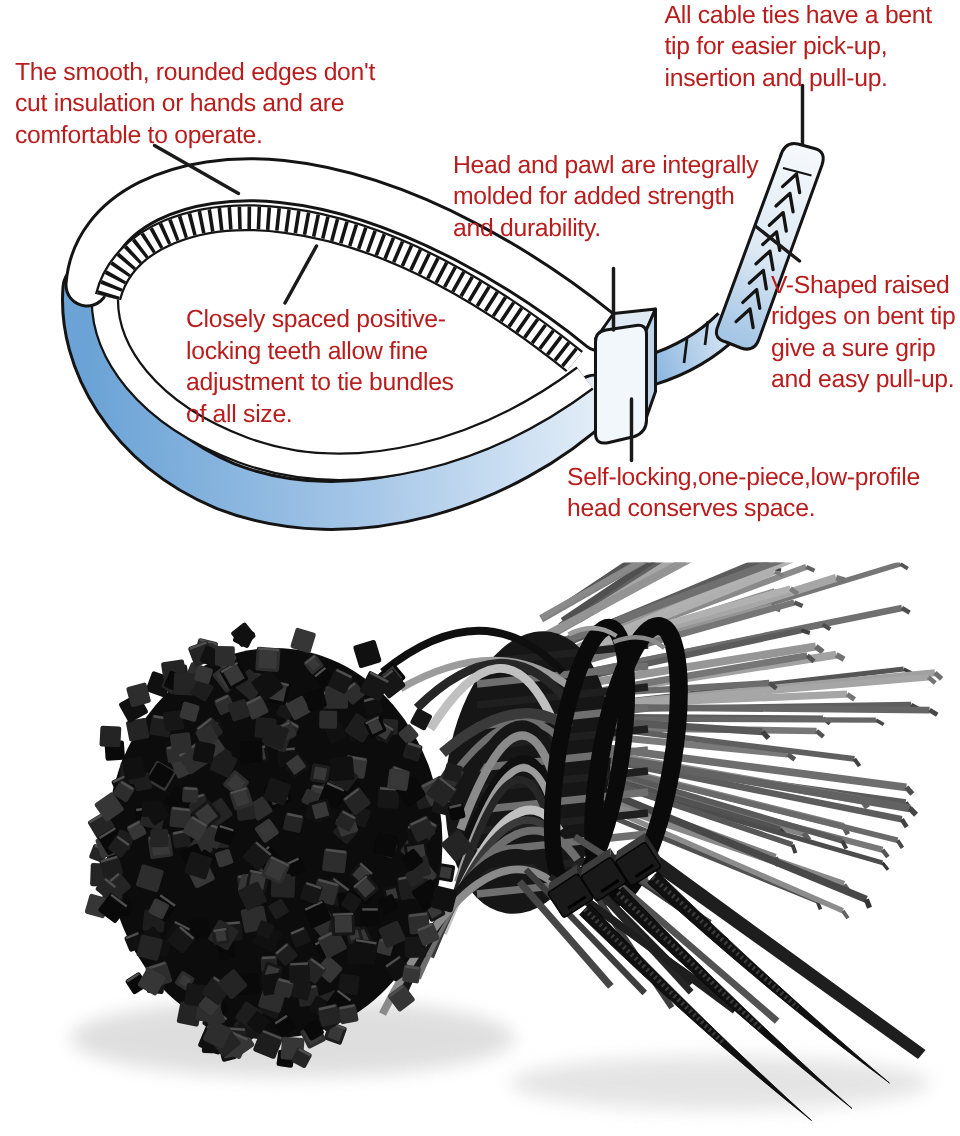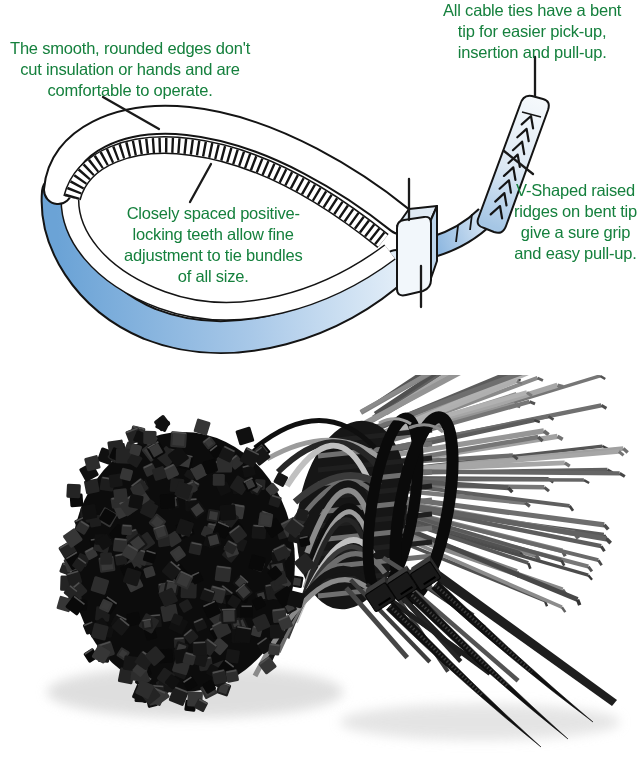--- a/index.html
+++ b/index.html
@@ -1,19 +1,19 @@
 <!DOCTYPE html>
 <html><head>
 <meta charset="utf-8">
 <style>
   html,body{margin:0;padding:0;background:#fff;}
   #page{position:relative;width:640px;height:757px;background:#fff;overflow:hidden;
         font-family:"Liberation Sans",sans-serif;}
   .anno{position:absolute;white-space:pre-line;font-size:16.5px;line-height:21px;
-        color:#15803d;letter-spacing:-0.2px;text-align:center;}
+        color:#b91c1c;letter-spacing:-0.2px;}
   svg{position:absolute;left:0;display:block;}
   #diagram-svg{top:0;}
   #photo-svg{top:375px;}
 </style>
 </head>
 <body>
 
 <div id="page">
 
   <svg id="diagram-svg" width="640" height="375" viewBox="0 0 640 375">
@@ -84,28 +84,33 @@
       <line x1="421" y1="266" x2="421" y2="307"></line>
     </g>
   </svg>
 
   <div class="anno" style="left:10px;top:38px">The smooth, rounded edges don't
 cut insulation or hands and are
 comfortable to operate.</div>
   <div class="anno" style="left:443px;top:0px">All cable ties have a bent
 tip for easier pick-up,
 insertion and pull-up.</div>
+  <div class="anno" style="left:302px;top:100px">Head and pawl are integrally
+molded for added strength
+and durability.</div>
   <div class="anno" style="left:124px;top:203px">Closely spaced positive-
 locking teeth allow fine
 adjustment to tie bundles
 of all size.</div>
   <div class="anno" style="left:514px;top:180px">V-Shaped raised
 ridges on bent tip
 give a sure grip
 and easy pull-up.</div>
+  <div class="anno" style="left:378px;top:308px">Self-locking,one-piece,low-profile
+head conserves space.</div>
 
   <svg id="photo-svg" width="640" height="382" viewBox="0 375 640 382">
     <defs>
       <filter id="soft" x="-40%" y="-40%" width="180%" height="180%">
         <feGaussianBlur stdDeviation="6"></feGaussianBlur>
       </filter>
     </defs>
     <g id="ph-shadows">
         <ellipse cx="195" cy="692" rx="148" ry="26" fill="#d7d7d7" opacity="0.8" filter="url(#soft)"></ellipse>
         <ellipse cx="480" cy="722" rx="140" ry="18" fill="#d7d7d7" opacity="0.65" filter="url(#soft)"></ellipse>

